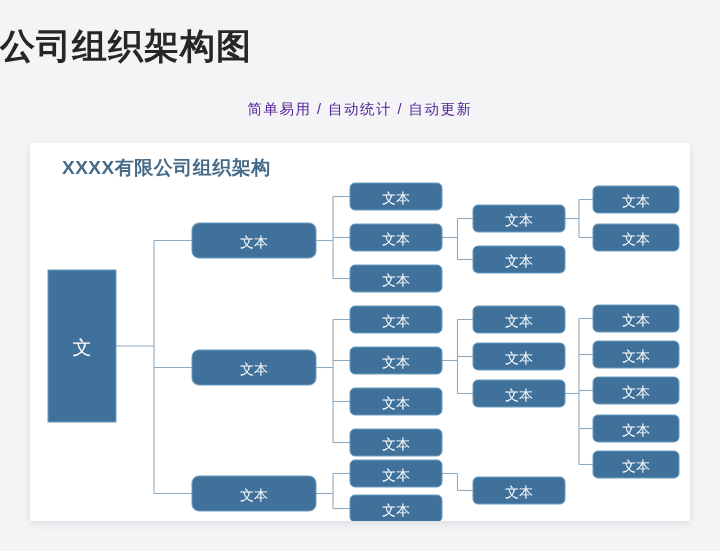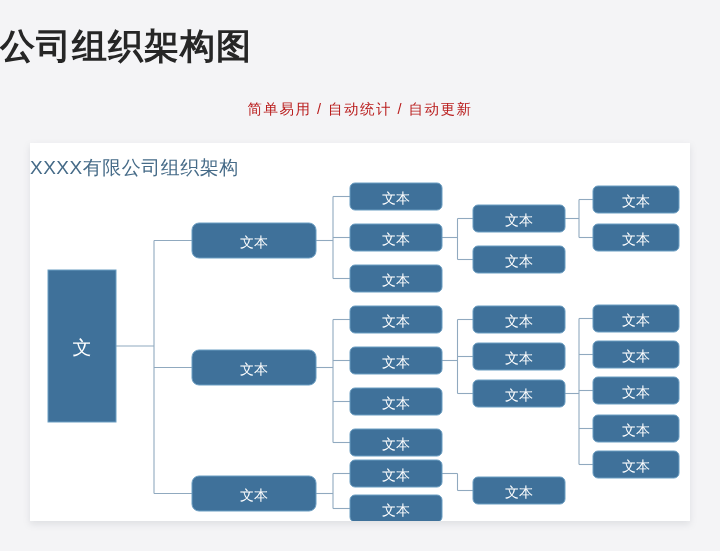--- a/index.html
+++ b/index.html
@@ -29,40 +29,40 @@
     letter-spacing: 1px;
     line-height: 48px;
   }
   .page-subtitle {
     position: absolute;
     top: 98px;
     left: 0;
     width: 720px;
     text-align: center;
     font-size: 14.5px;
-    color: #b91c1c;
+    color: #4c1d95;
     letter-spacing: 1.5px;
     line-height: 22px;
   }
   .card {
     position: absolute;
     left: 30px;
     top: 143px;
     width: 660px;
     height: 378px;
     background: #ffffff;
     box-shadow: 0 3px 7px rgba(120,130,140,0.18);
     overflow: hidden;
   }
   .card-title {
     position: absolute;
-    left: 0;
+    left: 32px;
     top: 12px;
     font-size: 19px;
-    font-weight: normal;
+    font-weight: bold;
     color: #466b88;
     letter-spacing: 0.5px;
     white-space: nowrap;
     text-align: right;
   }
   .chart-area {
     position: absolute;
     left: 0;
     top: 0;
     width: 660px;

